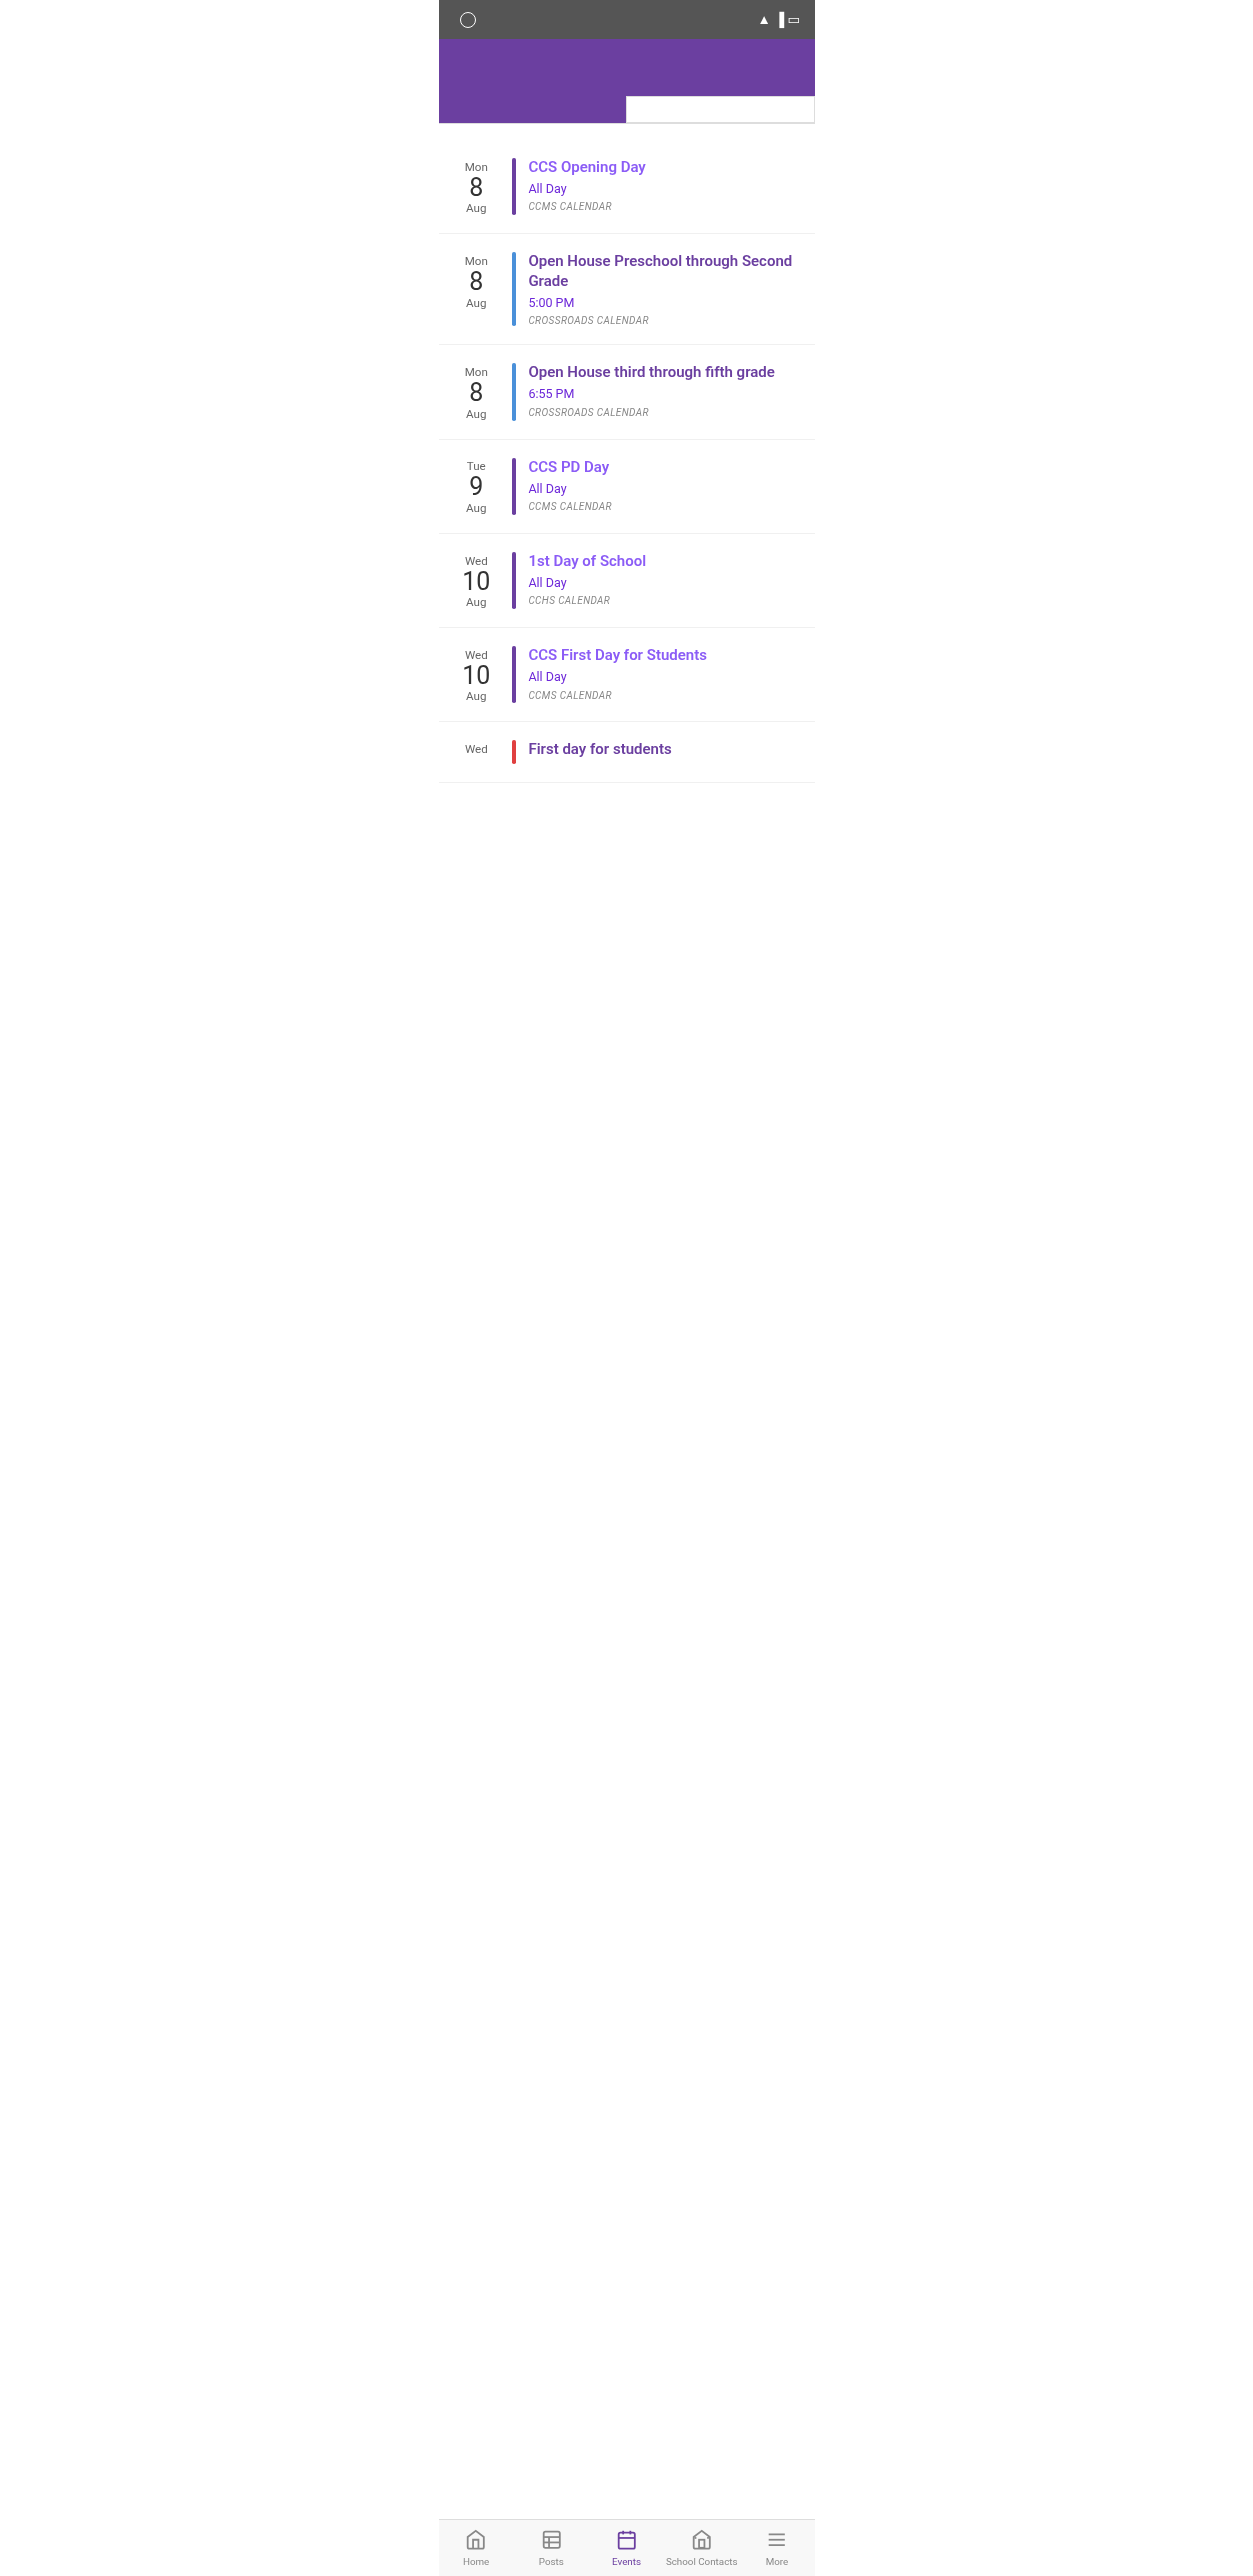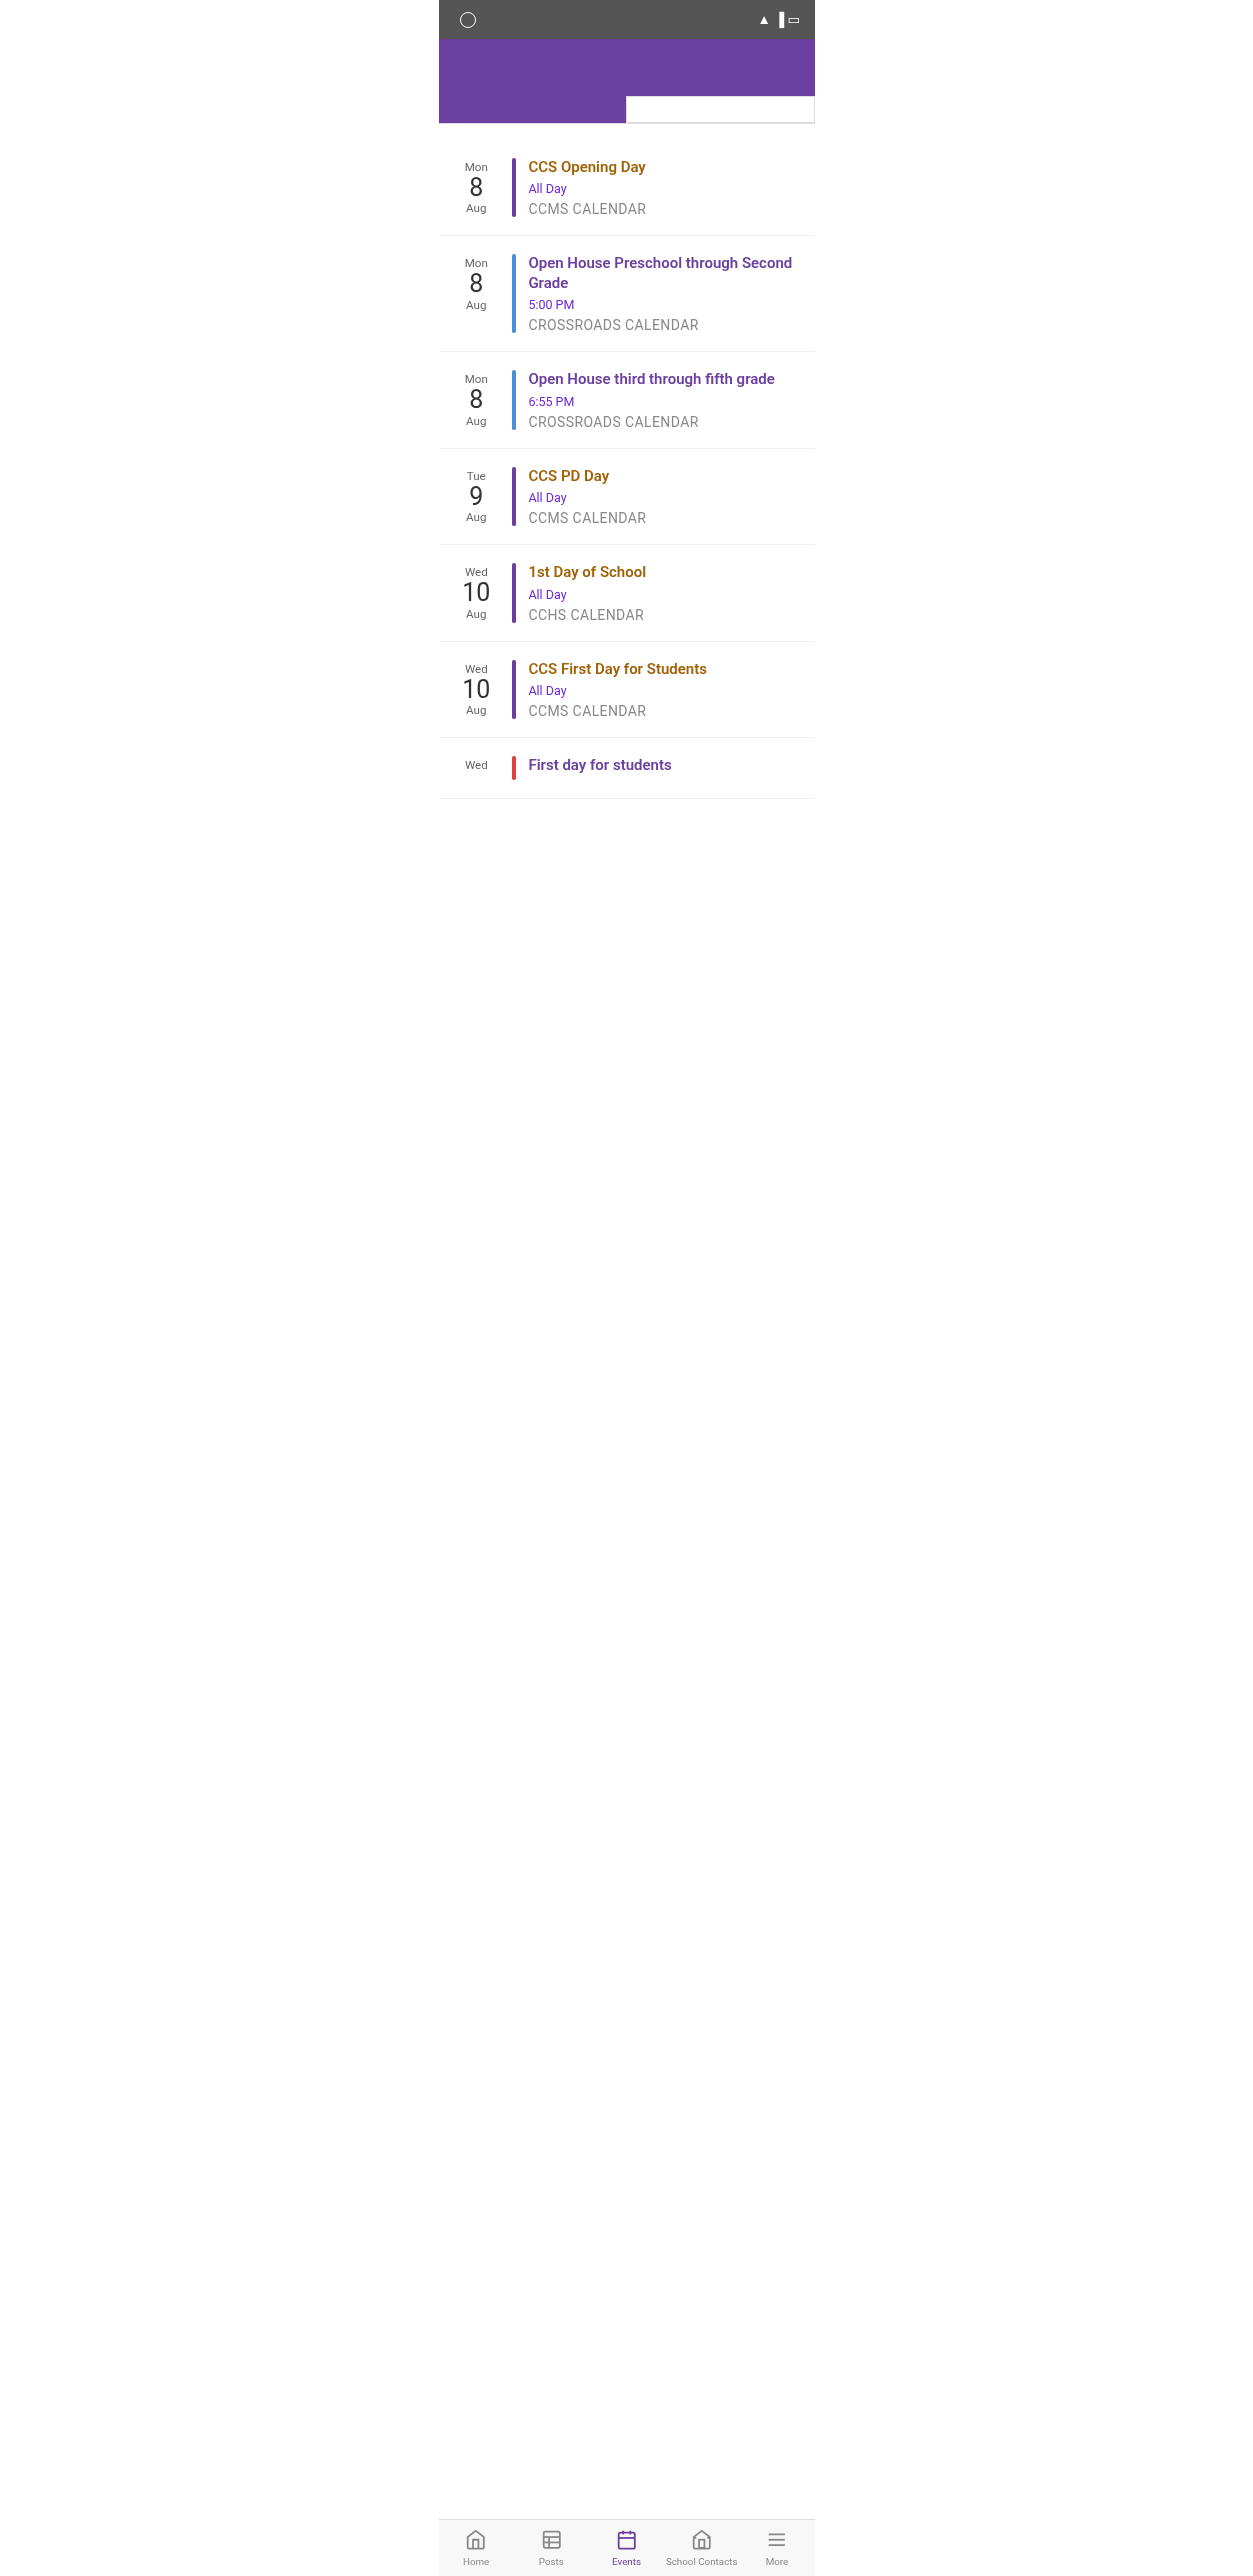--- a/index.html
+++ b/index.html
@@ -108,35 +108,36 @@
       width: 3.6px;
       margin: 0 12.5px;
       border-radius: 1.8px;
       flex-shrink: 0;
     }
 
     .event-content { flex: 1; }
     .event-title {
       font-size: 15px;
       font-weight: 600;
-      color: #a16207;
+      color: #8b5cf6;
       margin-bottom: 3.6px;
       line-height: 1.3;
     }
     .event-title.purple { color: #6b3fa0; }
     .event-time {
       font-size: 12.5px;
       color: #6d28d9;
       margin-bottom: 5.4px;
     }
     .event-calendar {
-      font-size: 14px;
+      font-size: 10px;
       color: #888;
       letter-spacing: 0.4px;
       text-transform: uppercase;
+      font-style: italic;
     }
 
     
     .bottom-nav {
       position: fixed;
       bottom: 0;
       left: 50%;
       transform: translateX(-50%);
       width: 100%;
       max-width: 376px;

